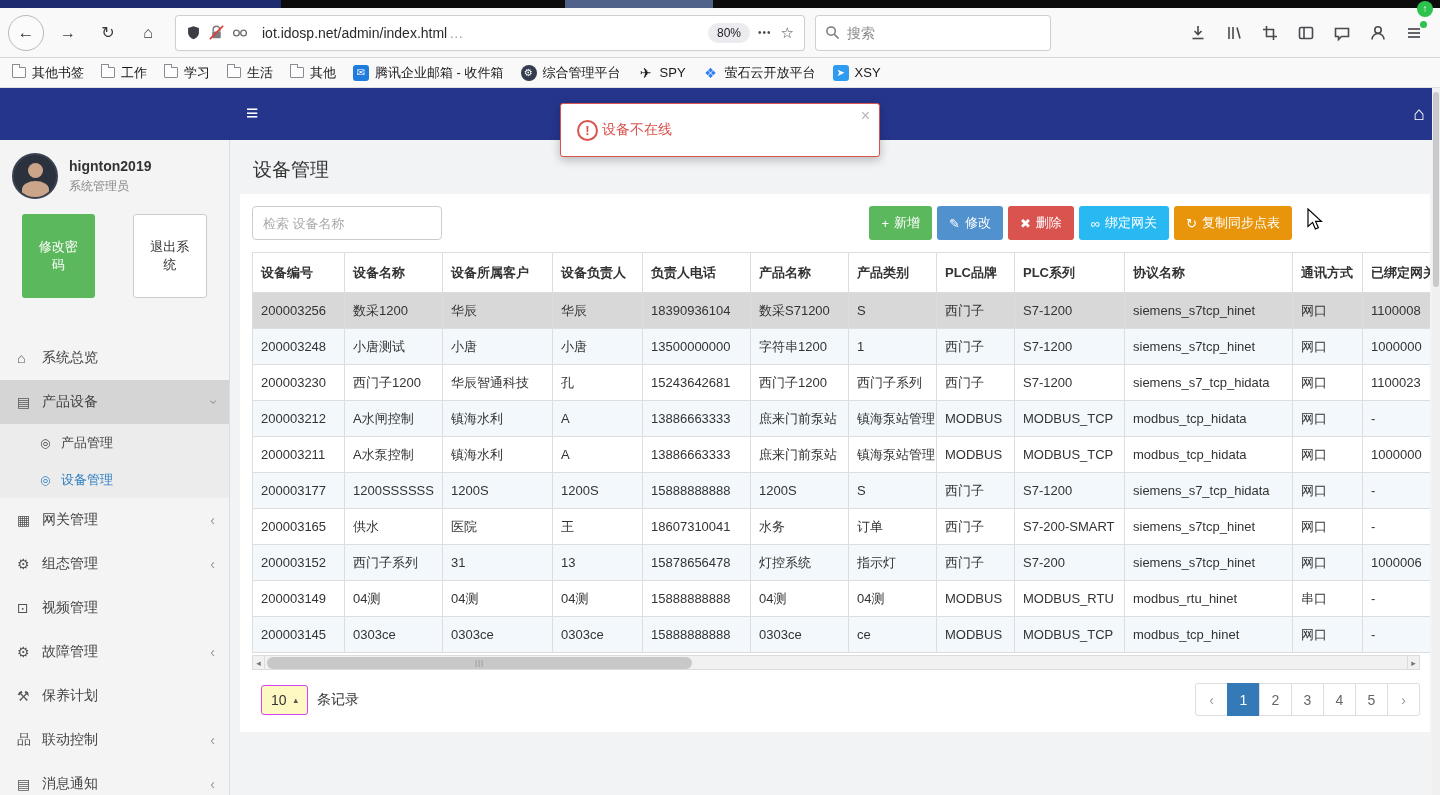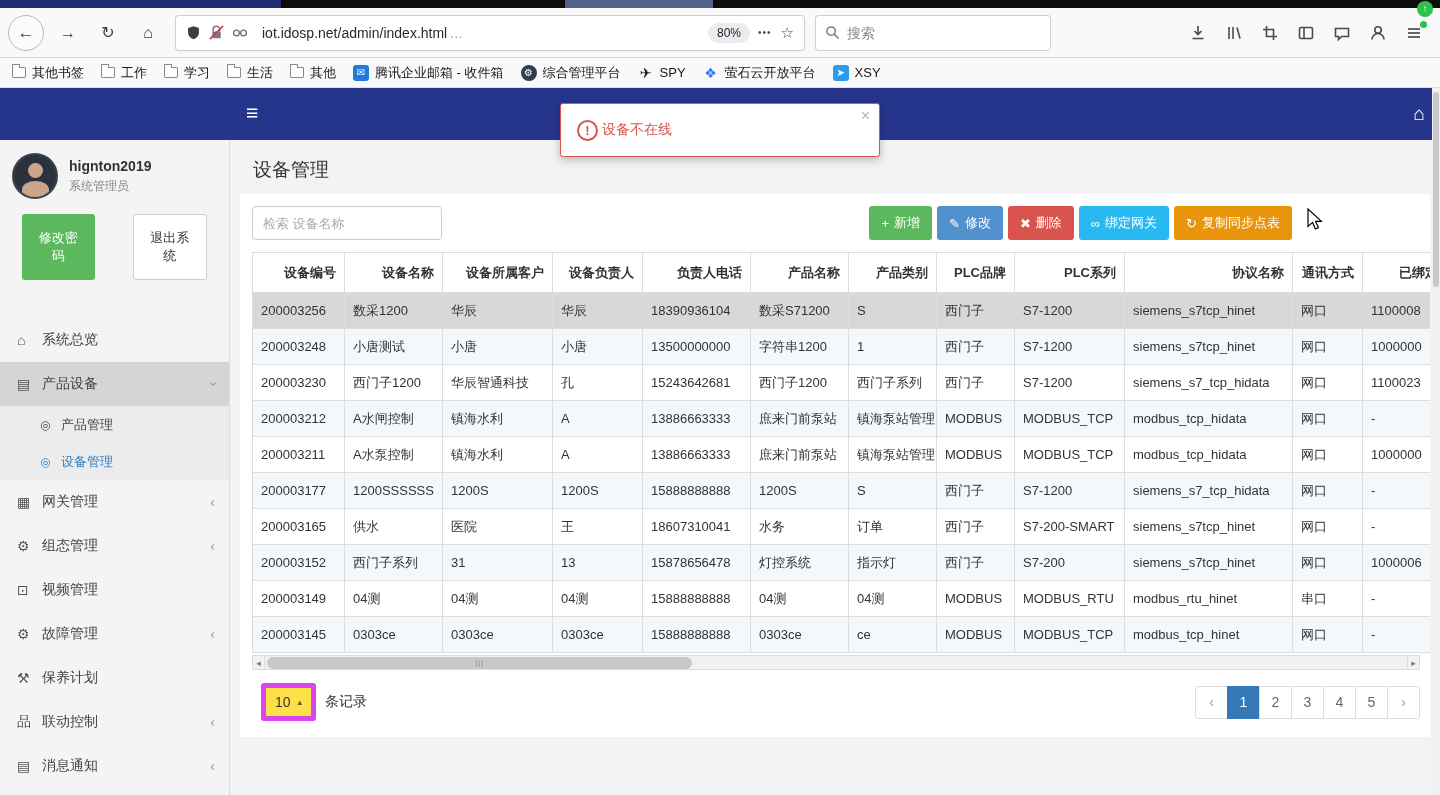--- a/index.html
+++ b/index.html
@@ -55,21 +55,21 @@
 
 .sidebar{position:absolute;left:0;top:140px;width:230px;height:655px;background:#f4f4f4;border-right:1px solid #ddd;overflow:hidden;}
 .profile{display:flex;align-items:center;padding:13px 12px 9px 12px;}
 .avatar{width:46px;height:46px;border-radius:50%;background:#2b313d;position:relative;overflow:hidden;flex:0 0 auto;border:2px solid #3a4150;}
 .avatar::before{content:"";position:absolute;left:14px;top:8px;width:15px;height:15px;border-radius:50%;background:#caa58a;}
 .avatar::after{content:"";position:absolute;left:8px;top:26px;width:27px;height:17px;border-radius:50% 50% 0 0;background:#caa58a;}
 .profile-meta{margin-left:11px;}
 .profile-name{font-size:14px;font-weight:bold;color:#333;}
 .profile-role{font-size:12px;color:#888;margin-top:4px;}
 .profile-btns{display:flex;padding:6px 22px 16px 22px;gap:38px;}
-.btn-green{background:#5cb85c;color:#fff;border:none;border-radius:3px;padding:15px 12px;font-size:13px;cursor:pointer;font-family:inherit;}
+.btn-green{background:#5cb85c;color:#fff;border:none;border-radius:3px;padding:24px 12px;font-size:13px;cursor:pointer;font-family:inherit;}
 .btn-plain{background:#fff;border:1px solid #ccc;border-radius:3px;color:#333;padding:7px 12px;font-size:13px;cursor:pointer;font-family:inherit;}
 .side-menu{margin-top:22px;}
 .menu-item{height:44px;display:flex;align-items:center;padding:0 14px 0 17px;color:#444;font-size:14px;cursor:pointer;}
 .menu-item.open{background:#d5d5d5;}
 .mi-icon{width:25px;font-size:14px;color:#555;flex:0 0 auto;}
 .mi-label{flex:1;}
 .mi-chev{color:#999;font-size:14px;}
 .mi-chev.down{transform:rotate(-90deg);}
 .submenu{background:#ececec;}
 .submenu-item{height:37px;display:flex;align-items:center;padding-left:40px;font-size:13px;color:#444;cursor:pointer;}
@@ -82,33 +82,33 @@
 .panel{margin-left:10px;width:1190px;background:#fff;padding:12px 0 16px 12px;}
 .panel-toolbar{display:flex;align-items:center;width:1040px;}
 .search-input{width:190px;height:34px;border:1px solid #ccc;border-radius:4px;padding:0 10px;font-size:13px;color:#333;font-family:inherit;outline:none;}
 .search-input::placeholder{color:#aaa;}
 .action-buttons{margin-left:auto;display:flex;}
 .act-btn{display:inline-flex;align-items:center;height:34px;padding:0 12px;border:none;border-radius:3px;color:#fff;font-size:13px;margin-left:5px;cursor:pointer;font-family:inherit;white-space:nowrap;}
 .ab-icon{margin-right:5px;font-size:13px;}
 .table-wrap{margin-top:12px;width:1178px;overflow:hidden;}
 table{border-collapse:collapse;table-layout:fixed;background:#fff;}
 th,td{border:1px solid #ddd;white-space:nowrap;overflow:hidden;padding:0 8px;font-size:13px;color:#333;}
-th{height:40px;font-weight:bold;text-align:right;}
+th{height:40px;font-weight:bold;text-align:left;}
 td{height:36px;}
 tr.stripe td{background:#f2f8fb;}
 tr.selected td{background:#d8d8d8;}
 
 .h-scroll{margin-top:2px;width:1168px;height:15px;display:flex;align-items:center;}
 .hs-arrow{width:13px;height:15px;background:#f1f1f1;border:1px solid #dcdcdc;color:#777;font-size:9px;display:flex;align-items:center;justify-content:center;cursor:pointer;flex:0 0 auto;}
 .hs-track{flex:1;height:15px;background:#f1f1f1;border-top:1px solid #dcdcdc;border-bottom:1px solid #dcdcdc;position:relative;}
 .hs-thumb{position:absolute;left:2px;top:1px;width:425px;height:12px;background:#c8c8c8;border-radius:6px;display:flex;align-items:center;justify-content:center;cursor:grab;}
 .hs-grip{color:#8a8a8a;font-size:8px;letter-spacing:1px;line-height:8px;}
 
 .pagi-row{display:flex;align-items:center;margin-top:13px;font-size:14px;color:#333;width:1168px;}
-.page-size{display:inline-flex;align-items:center;border:5px solid #d946ef;border-radius:3px;padding:6px 9px;margin:0 9px;background:#fde047;cursor:pointer;}
+.page-size{display:inline-flex;align-items:center;border:1px solid #d946ef;border-radius:3px;padding:6px 9px;margin:0 9px;background:#fef9c3;cursor:pointer;}
 .caret-up{margin-left:7px;font-size:9px;color:#555;}
 .pages{margin-left:auto;display:flex;}
 .page-btn{min-width:33px;height:33px;border:1px solid #ddd;background:#fff;color:#666;display:flex;align-items:center;justify-content:center;margin-left:-1px;font-size:14px;cursor:pointer;padding:0 6px;}
 .page-btn:first-child{border-radius:3px 0 0 3px;margin-left:0;}
 .page-btn:last-child{border-radius:0 3px 3px 0;}
 .page-btn.nav{color:#999;}
 .page-btn.active{background:#337ab7;border-color:#337ab7;color:#fff;}
 
 
 .v-scrollbar{position:absolute;left:1432px;top:88px;width:8px;height:707px;background:#f0f0f1;}

